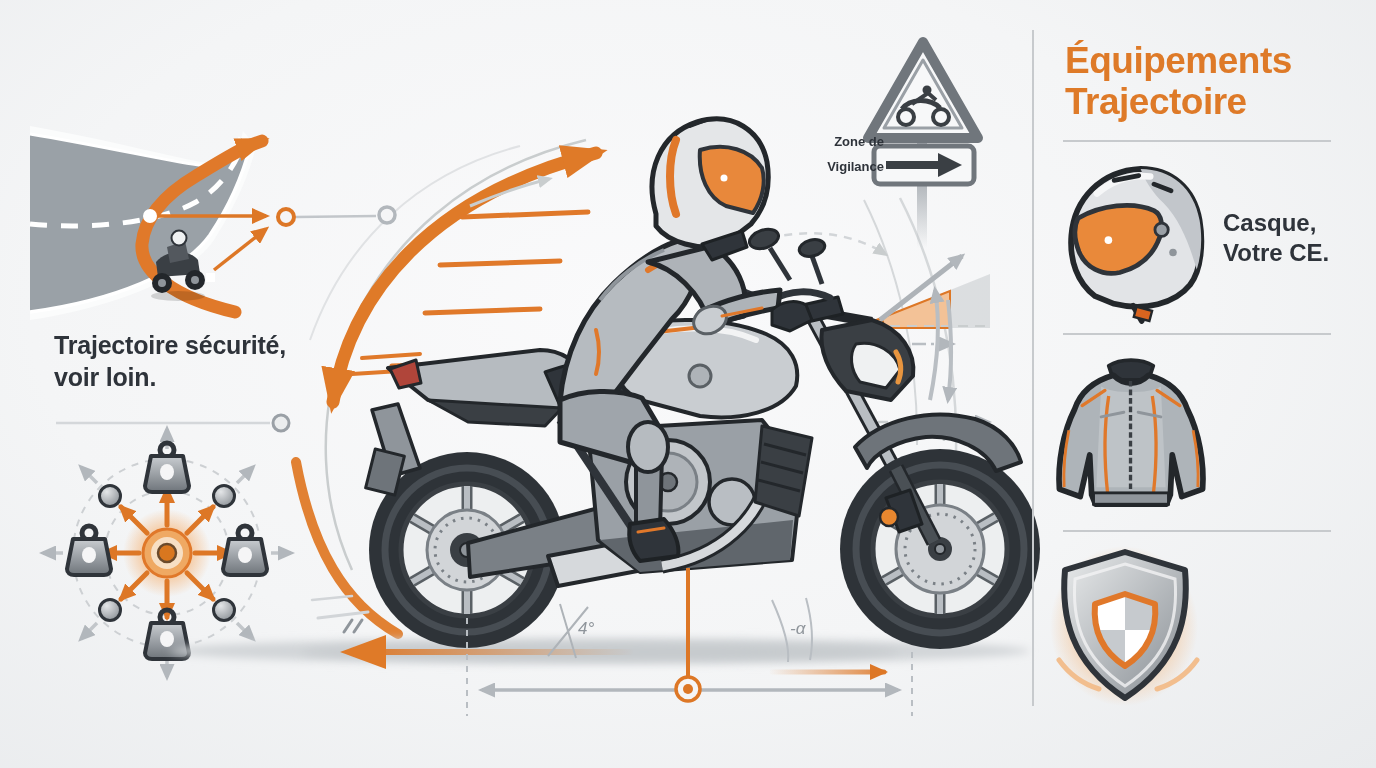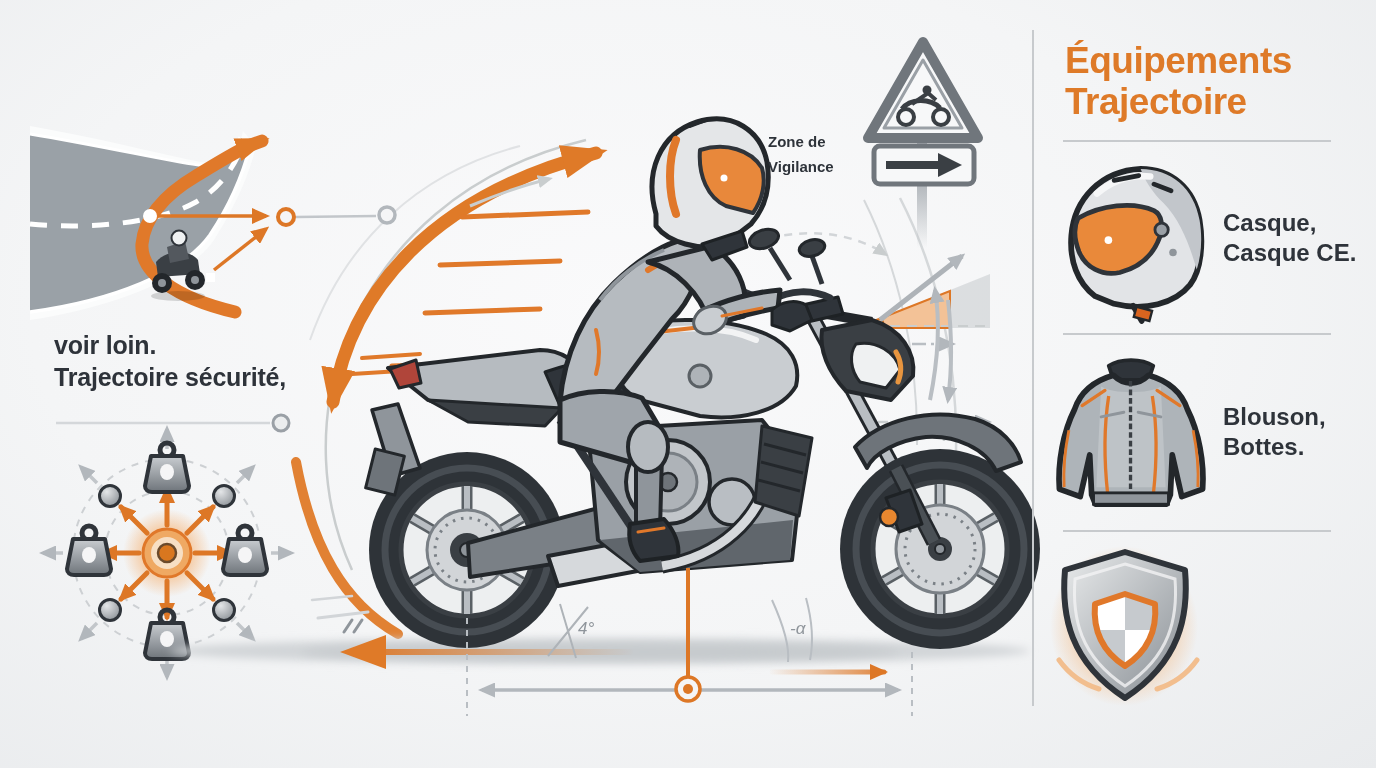--- a/index.html
+++ b/index.html
@@ -9,22 +9,22 @@
     font-family:"Liberation Sans", sans-serif;
   }
   .scene{position:absolute;left:0;top:0;}
   .caption{
     position:absolute;font-weight:bold;color:#2e333a;font-size:25px;line-height:32px;
     letter-spacing:-0.2px;white-space:nowrap;
   }
   .caption-trajectory{left:54px;top:329px;}
   .caption-stability{left:50px;top:678px;}
   .vigilance{
-    position:absolute;left:768px;top:129px;width:116px;text-align:left;
-    font-weight:bold;color:#2e333a;font-size:15px;line-height:25px;
+    position:absolute;left:768px;top:129px;width:116px;text-align:right;
+    font-weight:bold;color:#2e333a;font-size:13px;line-height:25px;
   }
   .panel{position:absolute;left:1035px;top:0;width:341px;height:768px;}
   .panel-title{
     position:absolute;left:30px;top:40px;font-size:37px;line-height:41px;
     font-weight:bold;color:#de7a28;letter-spacing:-0.5px;
   }
   .panel-divider{position:absolute;left:28px;width:268px;border-top:2px solid #c7cacd;}
   .divider-1{top:140px;} .divider-2{top:333px;} .divider-3{top:530px;}
   .item-icon{position:absolute;}
   .icon-helmet{left:24px;top:158px;width:152px;height:170px;}
@@ -396,22 +396,22 @@
   <text x="578" y="634" font-size="17" font-style="italic" fill="#8F959B" font-family="Liberation Sans, sans-serif">4°</text>
   <path d="M772 600 C 782 622, 790 644, 788 662 M 806 598 C 812 620, 814 640, 810 660" fill="none" stroke="#B9BEC3" stroke-width="2"></path>
   <text x="790" y="634" font-size="17" font-style="italic" fill="#8F959B" font-family="Liberation Sans, sans-serif">-α</text>
   <path d="M344 632 L 352 620 M 354 632 L 362 620" stroke="#8F959B" stroke-width="3" stroke-linecap="round"></path>
 </g>
 
 <path d="M1033 30 L 1033 706" stroke="#C7CACD" stroke-width="2"></path>
 </svg>
 
 <div class="caption caption-trajectory">
+  <div>Trajectoire sécurité,</div>
   <div>voir loin.</div>
-  <div>Trajectoire sécurité,</div>
 </div>
 <div class="vigilance">
   <div>Zone de</div>
   <div>Vigilance</div>
 </div>
 
 <div class="panel">
   <div class="panel-title">
     <div>Équipements</div>
     <div>Trajectoire</div>
@@ -425,40 +425,36 @@
     <path d="M20 60 C 44 46, 78 42, 100 52 C 108 56, 110 68, 106 80 C 99 99, 84 112, 64 117 C 45 121, 28 112, 21 95 C 16 82, 15 70, 20 60 Z" fill="#E9893A" stroke="#2F343A" stroke-width="5" stroke-linejoin="round"></path>
     <circle cx="52" cy="83" r="4" fill="#FFFFFF"></circle>
     <circle cx="108" cy="72" r="7" fill="#9AA0A6" stroke="#2F343A" stroke-width="3"></circle>
     <circle cx="120" cy="96" r="4" fill="#8F959B"></circle>
     <path d="M58 20 L 84 15 M 100 24 L 118 31" stroke="#23272B" stroke-width="5" stroke-linecap="round"></path>
     <path d="M78 152 L 87 168" stroke="#23272B" stroke-width="6" stroke-linecap="round"></path>
     <rect x="80" y="155" width="17" height="11" fill="#D9641F" stroke="#23272B" stroke-width="2.5" transform="rotate(15 88 160)"></rect>
   </svg>
   <div class="item-label label-1">
     <div>Casque,</div>
-    <div>Casque CE.</div>
+    <div>Votre CE.</div>
   </div>
   <div class="panel-divider divider-2"></div>
 
   <svg class="item-icon icon-jacket" viewBox="0 0 175 170">
     <path d="M64 12 C 76 4, 99 4, 111 12 L 106 27 L 69 27 Z" fill="#2F343A" stroke="#23272B" stroke-width="4" stroke-linejoin="round"></path>
     <path d="M69 22 C 48 28, 34 40, 28 58 C 16 82, 10 114, 12 142 L 34 150 L 44 106 L 46 148 L 50 158 L 125 158 L 129 148 L 131 106 L 141 150 L 163 142 C 165 114, 159 82, 147 58 C 141 40, 127 28, 106 22 C 95 33, 80 33, 69 22 Z" fill="#AEB4B9" stroke="#23272B" stroke-width="6" stroke-linejoin="round"></path>
     <path d="M56 34 C 68 42, 107 42, 119 34 L 124 140 L 51 140 Z" fill="#BEC3C7"></path>
     <path d="M87 28 L 87 156" stroke="#3A3F44" stroke-width="3.5" stroke-dasharray="6 3"></path>
     <path d="M64 44 C 59 76, 59 112, 63 148" fill="none" stroke="#E0782A" stroke-width="3.5"></path>
     <path d="M110 44 C 115 76, 115 112, 111 148" fill="none" stroke="#E0782A" stroke-width="3.5"></path>
     <path d="M36 54 L 60 38 M 139 54 L 115 38" stroke="#E0782A" stroke-width="3.5" stroke-linecap="round"></path>
     <path d="M56 66 L 80 61 M 119 66 L 95 61" stroke="#8F959B" stroke-width="3" stroke-linecap="round"></path>
     <path d="M22 80 C 18 100, 16 122, 17 140 M 153 80 C 157 100, 159 122, 158 140" stroke="#E0782A" stroke-width="3" fill="none"></path>
     <rect x="48" y="146" width="79" height="12" fill="#8F959B" stroke="#23272B" stroke-width="3"></rect>
   </svg>
-  <div class="item-label label-2">
-    <div>Blouson,</div>
-    <div>Bottes.</div>
-  </div>
   <div class="panel-divider divider-3"></div>
 
   <svg class="item-icon icon-shield" viewBox="0 0 160 170">
     <defs>
       <radialGradient id="sg">
             <stop offset="0" stop-color="#F2A45E" stop-opacity="0.9"></stop>
             <stop offset="0.6" stop-color="#F4B273" stop-opacity="0.5"></stop>
             <stop offset="1" stop-color="#F4B273" stop-opacity="0"></stop>
           </radialGradient>
       <linearGradient id="shG" x1="0" y1="0" x2="1" y2="1">

